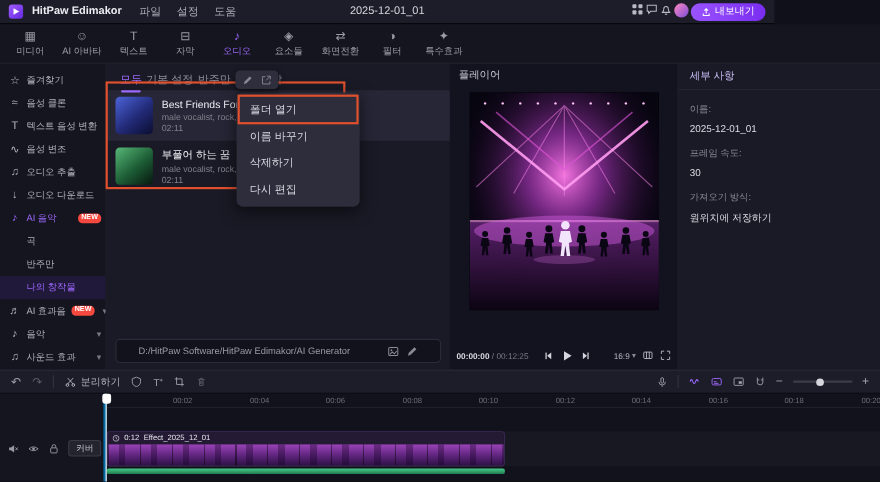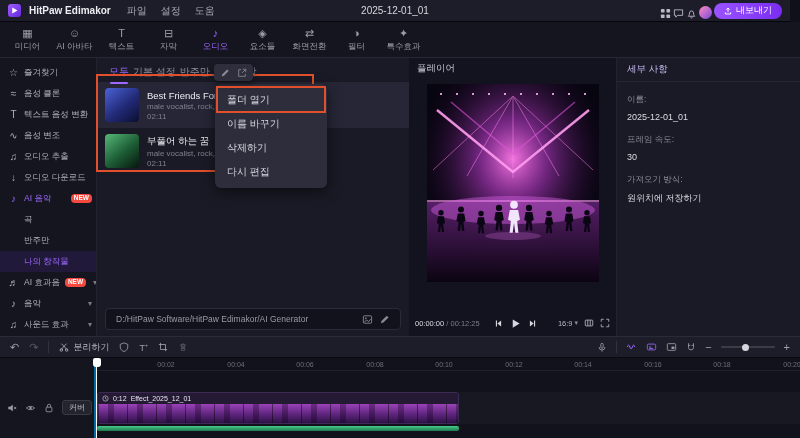--- a/index.html
+++ b/index.html
@@ -1,25 +1,25 @@
 <!DOCTYPE html>
 <html><head>
 <meta charset="utf-8">
 <style>
   *{margin:0;padding:0;box-sizing:border-box}
   body{background:#000;font-family:"Liberation Sans",sans-serif}
   .app{position:relative;width:800px;height:438px;background:#10101a;color:#c9c9d4;font-size:10px;overflow:hidden}
 
   
-  .titlebar{position:absolute;left:0;top:0;width:790px;height:22px;background:#1d1d2a;display:flex;align-items:center;padding:0 8px;gap:8px;border-bottom:1px solid #05050a}
+  .titlebar{position:absolute;left:0;top:0;width:704px;height:22px;background:#1d1d2a;display:flex;align-items:center;padding:0 8px;gap:8px;border-bottom:1px solid #05050a}
   .logo{width:13px;height:13px;border-radius:3px;background:linear-gradient(135deg,#a05cff,#6428e0);display:flex;align-items:center;justify-content:center;flex:none}
   .app-name{color:#ececf2;font-weight:bold}
   .menus{display:flex;gap:14px;margin-left:8px;color:#aaaab6}
   .project-name{position:absolute;left:50%;transform:translateX(-50%);color:#d6d6de}
-  .tb-right{margin-left:auto;display:flex;align-items:flex-end;gap:2px}
+  .tb-right{margin-left:auto;display:flex;align-items:flex-start;gap:2px}
   .tb-icon{display:flex;align-items:center;color:#b9b9c4}
   .avatar{width:13px;height:13px;border-radius:50%;background:linear-gradient(135deg,#ff8ac2,#7a4bd8);flex:none}
   .export-btn{display:flex;align-items:center;gap:4px;height:16px;padding:0 10px;border:none;border-radius:8px;background:linear-gradient(90deg,#9a53ff,#7a2df0);color:#fff;font-size:9px;font-family:inherit;cursor:pointer}
 
   
   .ribbon{position:absolute;left:0;top:22px;width:800px;height:36px;background:#15151f;display:flex;align-items:center;padding:0 4px;border-bottom:1px solid #262634}
   .rtab{width:47px;display:flex;flex-direction:column;align-items:center;gap:2px;color:#9c9ca8;cursor:pointer}
   .rtab .ric{font-size:11px;line-height:12px;height:12px}
   .rtab .rlb{font-size:8.5px;white-space:nowrap}
   .rtab.active{color:#9d68ff}
@@ -45,37 +45,37 @@
   .lib-list{margin-top:2px}
   .lib-item{height:46px;display:flex;gap:8px;padding:6px 8px;cursor:pointer}
   .lib-item.hl{background:#262636}
   .thumb{width:34px;height:34px;border-radius:4px;flex:none}
   .thumb.t1{background:linear-gradient(140deg,#4b63d8 0%,#222a77 55%,#0b0e30 100%)}
   .thumb.t2{background:linear-gradient(140deg,#57b877 0%,#1c5c35 55%,#07170e 100%)}
   .li-meta{display:flex;flex-direction:column;justify-content:center;gap:1px;min-width:0}
   .li-title{color:#ececf2;font-size:9.5px;white-space:nowrap}
   .li-desc{color:#80808c;font-size:8px;white-space:nowrap}
   .li-dur{color:#80808c;font-size:8px}
-  .path-bar{position:absolute;left:8px;right:8px;top:250px;height:22px;background:#12121c;border:1px solid #2a2a38;border-radius:4px;display:flex;align-items:center;padding:0 10px;gap:6px}
+  .path-bar{position:absolute;left:8px;right:8px;top:250px;height:22px;background:#12121c;border:1px solid #2a2a38;border-radius:4px;display:flex;align-items:center;padding:0 20px;gap:6px}
   .path-input{flex:1;min-width:0;background:transparent;border:none;color:#9a9aa6;font-size:8.5px;font-family:inherit;outline:none}
   .pb-icon{color:#8a8a96;display:flex;flex:none}
 
   .mini-pill{position:absolute;left:214px;top:6px;height:17px;padding:0 6px;background:#2e2e3c;border-radius:4px;display:flex;align-items:center;gap:7px;color:#c9c9d4;box-shadow:0 2px 6px rgba(0,0,0,.5);z-index:11}
   .context-menu{position:absolute;left:215px;top:26px;width:112px;background:#2d2d3b;border-radius:6px;padding:4px 0;box-shadow:0 4px 14px rgba(0,0,0,.55);z-index:10}
   .cm-item{height:24px;display:flex;align-items:center;padding:0 12px;color:#d9d9e2;font-size:10px;cursor:pointer;white-space:nowrap}
   .anno{position:absolute;border:2px solid #e0502d;pointer-events:none}
   .anno1{left:96px;top:16px;width:218px;height:98px;z-index:5}
   .anno2{left:216px;top:28px;width:110px;height:27px;z-index:30}
 
   .player{position:absolute;left:409px;top:0;width:208px;height:278px;background:#131320;border-right:1px solid #23232e}
   .player-head{height:20px;display:flex;align-items:center;padding:0 8px;color:#c6c6d0;font-size:9.5px}
   .stage{position:absolute;left:18px;top:26px;width:172px;height:198px;background:#000}
   .pcontrols{position:absolute;left:0;right:0;bottom:0;height:26px;display:flex;align-items:center;padding:0 6px;gap:4px}
   .tc{font-size:7.5px;color:#7c7c88;white-space:nowrap}
-  .tc b{color:#dcdce4;font-weight:normal}
+  .tc b{color:#dcdce4;font-weight:bold}
   .transport{display:flex;align-items:center;gap:7px;margin-left:10px;color:#d6d6de}
   .transport .pc{display:flex;cursor:pointer}
   .pright{margin-left:auto;display:flex;align-items:center;gap:6px;color:#b9b9c4}
   .ratio{font-size:7.5px;display:flex;align-items:flex-start;gap:2px;cursor:pointer}
   .ratio .rch{font-size:7px;color:#8a8a96}
 
   .details{position:absolute;left:617px;top:0;width:183px;height:278px;background:#1a1a26}
   .details-head{height:24px;display:flex;align-items:center;padding:0 10px;color:#cabdf5;font-size:9.5px;border-bottom:1px solid #262633}
   .dlabel{margin:12px 10px 0;color:#8a8a96;font-size:8.5px}
   .dvalue{margin:6px 10px 0;color:#dcdce4;font-size:9px}

